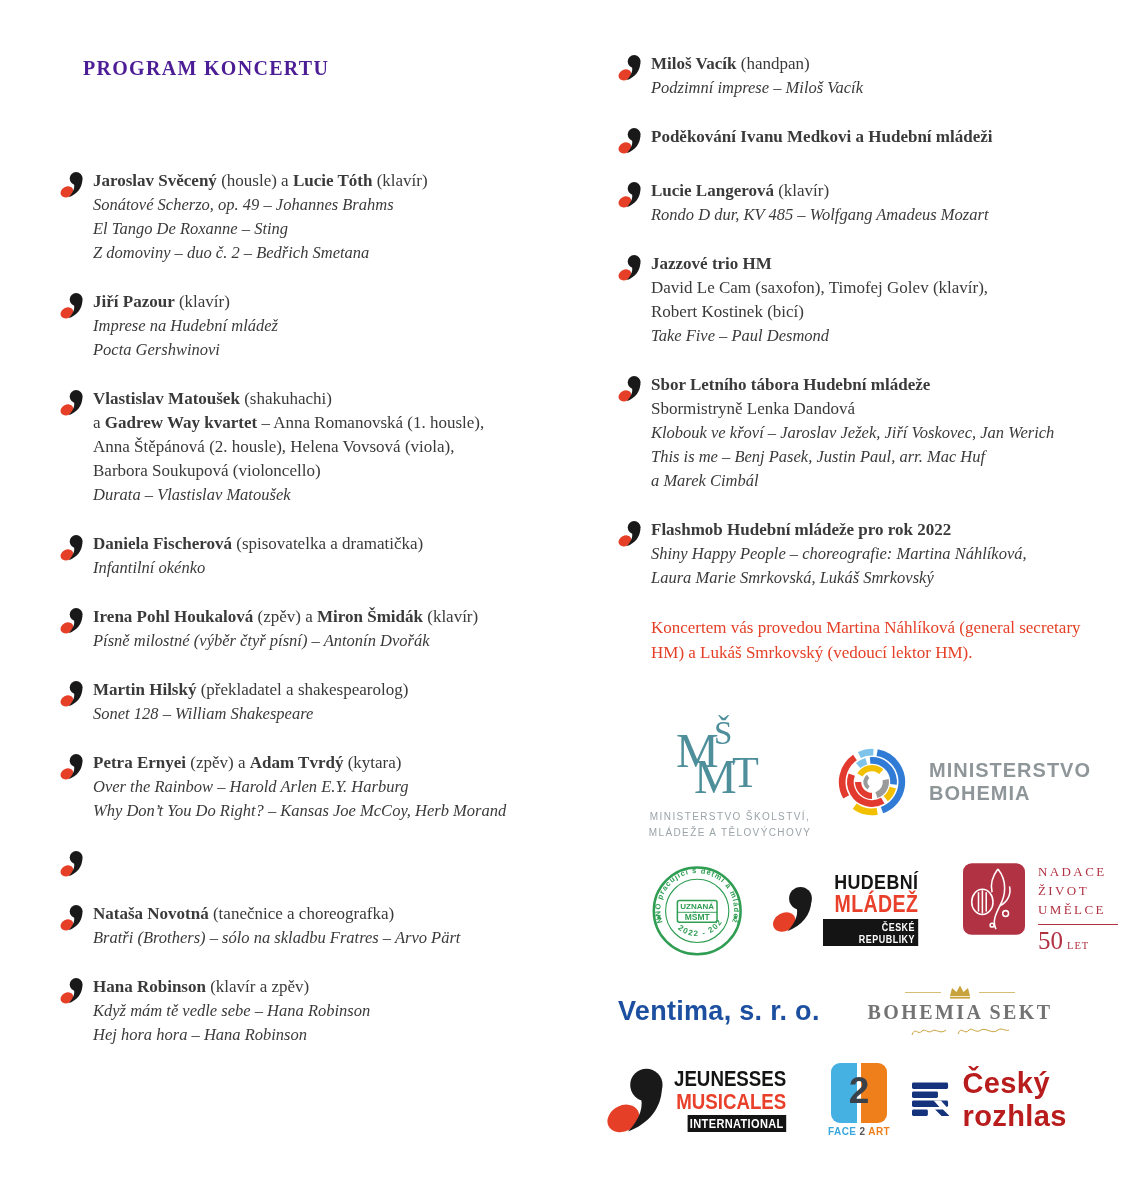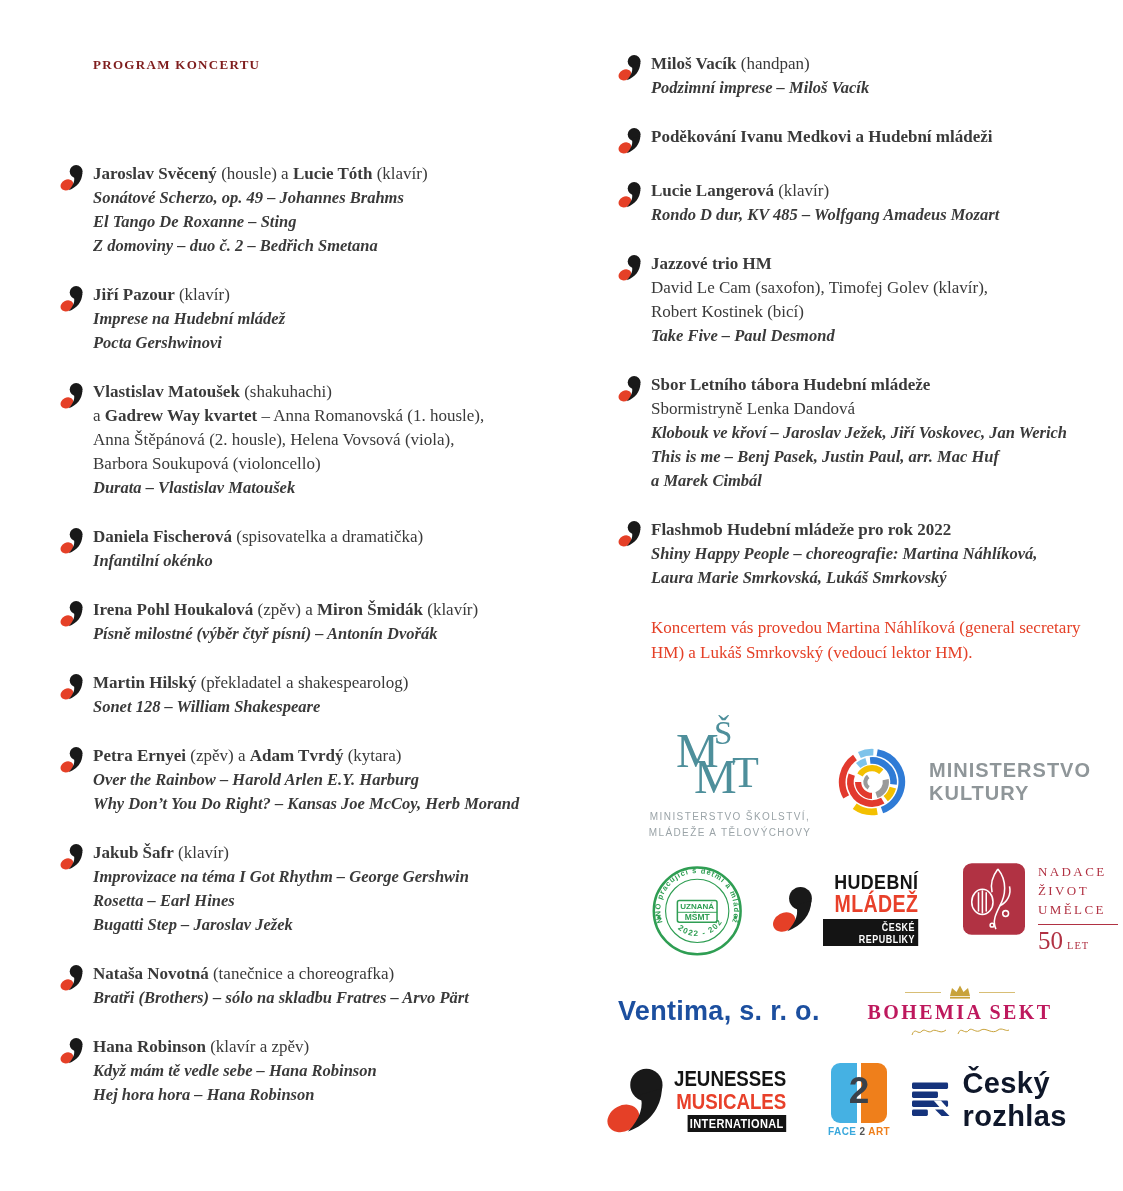--- a/index.html
+++ b/index.html
@@ -3,28 +3,28 @@
 <meta charset="utf-8">
 <style>
   html,body{margin:0;padding:0;background:#ffffff;}
   .page{position:relative;width:1123px;height:1191px;background:#fff;overflow:hidden;
         font-family:"Liberation Serif","DejaVu Serif",serif;color:#3a3a3a;}
 
   
   .col-left{position:absolute;left:60px;top:45px;width:490px;}
   .col-right{position:absolute;left:618px;top:52px;width:500px;}
 
-  .page-title{margin:12px 0 0 33px;font-size:13px;font-weight:bold;letter-spacing:1.3px;color:#7f1d1d;}
+  .page-title{margin:12px 0 0 23px;font-size:20px;font-weight:bold;letter-spacing:1.3px;color:#4c1d95;}
 
   .prog-list-left{margin-top:89px;}
   .prog-item{display:flex;gap:9px;margin-bottom:25px;}
   .hm-bullet{flex:0 0 24px;width:24px;height:27px;margin-top:2px;}
   .prog-text{font-size:17px;line-height:24px;}
   .prog-line .b{font-weight:bold;}
-  .prog-line .i{font-style:italic;font-size:16.5px;font-weight:bold;}
+  .prog-line .i{font-style:italic;font-size:16.5px;}
 
   .host-note{margin:24px 0 0 33px;width:448px;color:#e54027;font-size:17px;line-height:25px;}
 
   
   .logos{margin-top:58px;}
   .logo-row{display:flex;align-items:center;}
   .row1{margin-left:27px;gap:20px;}
   .row2{margin-top:20px;margin-left:32px;gap:28px;}
   .row3{margin-top:26px;gap:26px;}
   .row4{margin-top:24px;margin-left:-12px;gap:22px;}
@@ -67,35 +67,35 @@
   .nzu-rule{width:80px;height:1.5px;background:#b13243;margin:4px 0 2px;}
   .nzu-30{font-size:25px;}
   .nzu-let{font-size:10.5px;letter-spacing:1px;}
 
   
   .ventima{font-family:"Liberation Sans",sans-serif;font-weight:bold;font-size:27px;
            color:#1c4f9f;letter-spacing:.3px;width:226px;}
   .bohemia{display:flex;flex-direction:column;align-items:center;width:180px;}
   .bs-crown-row{display:flex;align-items:center;gap:6px;}
   .bs-line{width:36px;height:1px;background:#c8a23a;opacity:.7;}
-  .bs-word{font-size:20px;letter-spacing:2.4px;color:#be185d;font-weight:bold;margin-top:1px;white-space:nowrap;}
+  .bs-word{font-size:20px;letter-spacing:2.4px;color:#737373;font-weight:bold;margin-top:1px;white-space:nowrap;}
 
   
   .f2a{display:flex;flex-direction:column;align-items:center;width:66px;}
   .f2a-box{position:relative;width:56px;height:60px;}
   .f2a-left{position:absolute;left:0;top:0;width:26px;height:60px;background:#45b1e3;border-radius:9px 0 0 9px;}
   .f2a-right{position:absolute;right:0;top:0;width:26px;height:60px;background:#ef7f1b;border-radius:0 9px 9px 0;}
   .f2a-2{position:absolute;left:0;right:0;top:9px;text-align:center;font-family:"Liberation Sans",sans-serif;
          font-weight:bold;font-size:37px;color:#39414b;line-height:1;}
   .f2a-label{font-family:"Liberation Sans",sans-serif;font-weight:bold;font-size:10px;letter-spacing:.4px;margin-top:3px;white-space:nowrap;}
   .f2a-face{color:#3aa8dc;} .f2a-two{color:#555;} .f2a-art{color:#ef7f1b;}
 
   
   .cro-logo{display:flex;align-items:center;gap:10px;}
-  .cro-text{font-family:"Liberation Sans",sans-serif;font-weight:bold;font-size:29px;color:#0f172a;letter-spacing:.4px;}
+  .cro-text{font-family:"Liberation Sans",sans-serif;font-weight:bold;font-size:29px;color:#b91c1c;letter-spacing:.4px;}
 </style>
 </head>
 <body>
 
 <div class="page">
 
   <div class="col-left">
     <div class="page-title">PROGRAM KONCERTU</div>
     <div class="prog-list-left" id="list-left">
         <div class="prog-item">
@@ -181,26 +181,20 @@
             <div class="prog-line"><span class="i">Over the Rainbow – Harold Arlen E.Y. Harburg</span></div>
             <div class="prog-line"><span class="i">Why Don’t You Do Right? – Kansas Joe McCoy, Herb Morand</span></div>
           </div>
         </div>
         <div class="prog-item">
           <svg class="hm-bullet" viewBox="0 0 26 29">
     <ellipse cx="7.5" cy="22.5" rx="7.2" ry="5.6" fill="#e54027" transform="rotate(-28 7.5 22.5)"></ellipse>
     <circle cx="17.5" cy="8" r="7" fill="#191919"></circle>
     <path d="M24.2 9.5 C24 18 18.5 24.8 9.5 28.2 C15 22.3 16.5 17 14.8 12.2 Z" fill="#191919"></path>
   </svg>
-          <div class="prog-text">
-            <div class="prog-line"><span class="b">Jakub Šafr</span><span> (klavír)</span></div>
-            <div class="prog-line"><span class="i">Improvizace na téma I Got Rhythm – George Gershwin</span></div>
-            <div class="prog-line"><span class="i">Rosetta – Earl Hines</span></div>
-            <div class="prog-line"><span class="i">Bugatti Step – Jaroslav Ježek</span></div>
-          </div>
         </div>
         <div class="prog-item">
           <svg class="hm-bullet" viewBox="0 0 26 29">
     <ellipse cx="7.5" cy="22.5" rx="7.2" ry="5.6" fill="#e54027" transform="rotate(-28 7.5 22.5)"></ellipse>
     <circle cx="17.5" cy="8" r="7" fill="#191919"></circle>
     <path d="M24.2 9.5 C24 18 18.5 24.8 9.5 28.2 C15 22.3 16.5 17 14.8 12.2 Z" fill="#191919"></path>
   </svg>
           <div class="prog-text">
             <div class="prog-line"><span class="b">Nataša Novotná</span><span> (tanečnice a choreografka)</span></div>
             <div class="prog-line"><span class="i">Bratři (Brothers) – sólo na skladbu Fratres – Arvo Pärt</span></div>
@@ -326,21 +320,21 @@
               <circle cx="36" cy="36" r="21" stroke="#f3c000" stroke-dasharray="13 400" transform="rotate(15 36 36)"></circle>
               <circle cx="36" cy="36" r="21" stroke="#e23a2e" stroke-dasharray="51 400" transform="rotate(60 36 36)"></circle>
               <circle cx="36" cy="36" r="13.5" stroke-width="6" stroke="#f3c000" stroke-dasharray="24 400" transform="rotate(-150 36 36)"></circle>
               <circle cx="36" cy="36" r="13.5" stroke-width="6" stroke="#9a9a9a" stroke-dasharray="19 400" transform="rotate(-10 36 36)"></circle>
               <circle cx="36" cy="36" r="13.5" stroke-width="6" stroke="#e23a2e" stroke-dasharray="21 400" transform="rotate(90 36 36)"></circle>
               <circle cx="36" cy="36" r="6.5" stroke-width="4" stroke="#9a9a9a" stroke-dasharray="13 400" transform="rotate(120 36 36)"></circle>
             </g>
           </svg>
           <div class="mk-text">
             <div>MINISTERSTVO</div>
-            <div>KULTURY</div>
+            <div>BOHEMIA</div>
           </div>
         </div>
       </div>
 
       <div class="logo-row row2">
         <svg class="stamp" viewBox="0 0 100 100">
           <defs>
             <path id="stampTop" d="M 14 66 A 39 39 0 1 1 86 66"></path>
             <path id="stampBottom" d="M 23 63 A 31 31 0 0 0 77 63"></path>
           </defs>

